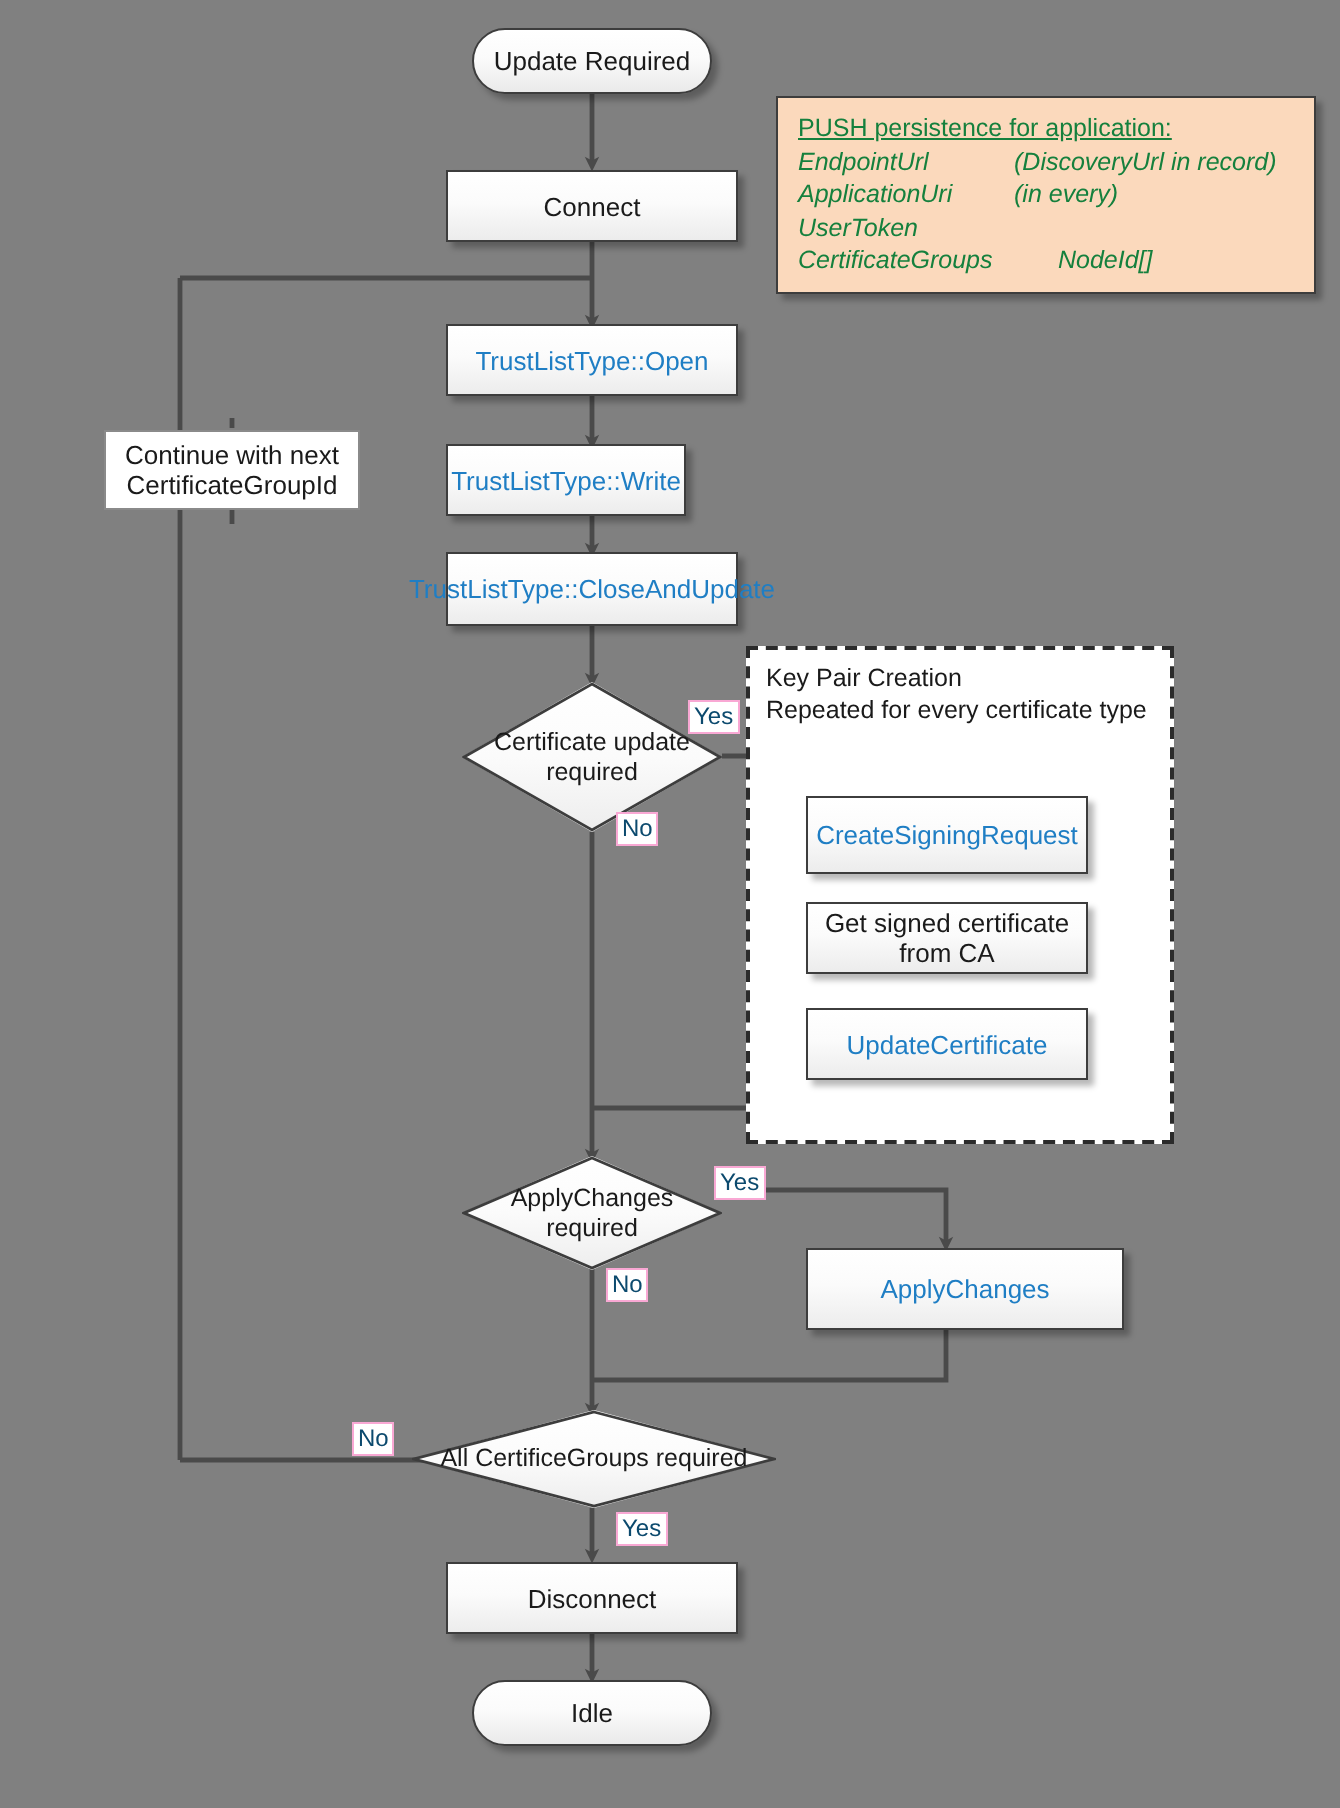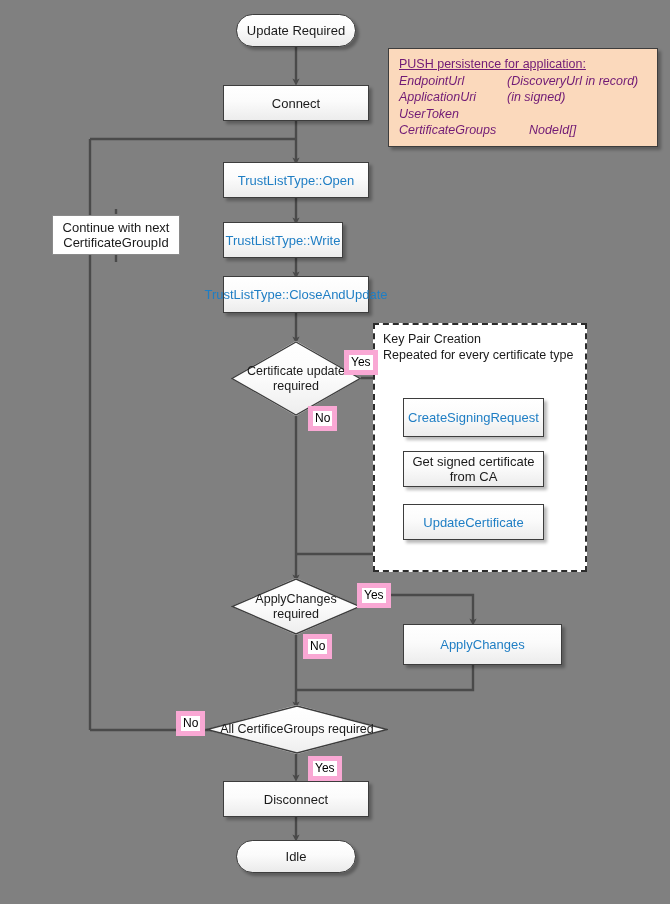--- a/index.html
+++ b/index.html
@@ -67,38 +67,38 @@
   .diamond .dtext{
     position:absolute;left:0;top:0;width:100%;height:100%;
     display:flex;align-items:center;justify-content:center;
     text-align:center;font-size:12.5px;line-height:15px;color:#1a1a1a;
   }
 
   
   .elabel{
     position:absolute;
     background:#ffffff;
-    border:5px solid #f9a8d4;
+    border:1px solid #f9a8d4;
     font-size:12px;
     line-height:13px;
     padding:1px 2px 1px 2px;
-    color:#000000;
+    color:#0c4a6e;
     z-index:6;
   }
 
   
   .legend{
     position:absolute;
     background:#fbd9bc;
     border:1px solid #3d3d3d;
     box-shadow:3px 3px 3px rgba(0,0,0,.28);
     padding:7px 8px 7px 10px;
     font-size:12.5px;
     line-height:16.5px;
-    color:#701a75;
+    color:#15803d;
     z-index:4;
   }
   .legend .ltitle{text-decoration:underline;display:block;margin-bottom:0px;}
   .legend .lrow{display:flex;font-style:italic;}
   .legend .lkey{width:108px;flex:0 0 108px;}
   .legend .lval{flex:1;}
 
   
   .group{
     position:absolute;
@@ -165,21 +165,21 @@
   </svg>
 
   <div class="legend" style="left:388px;top:48px;width:250px;">
     <span class="ltitle">PUSH persistence for application:</span>
     <div class="lrow">
       <span class="lkey">EndpointUrl</span>
       <span class="lval">(DiscoveryUrl in record)</span>
     </div>
     <div class="lrow">
       <span class="lkey">ApplicationUri</span>
-      <span class="lval">(in signed)</span>
+      <span class="lval">(in every)</span>
     </div>
     <div class="lrow">
       <span class="lkey">UserToken</span>
       <span class="lval"></span>
     </div>
     <div class="lrow">
       <span class="lkey">CertificateGroups</span>
       <span class="lval" style="padding-left:22px;">NodeId[]</span>
     </div>
   </div>

